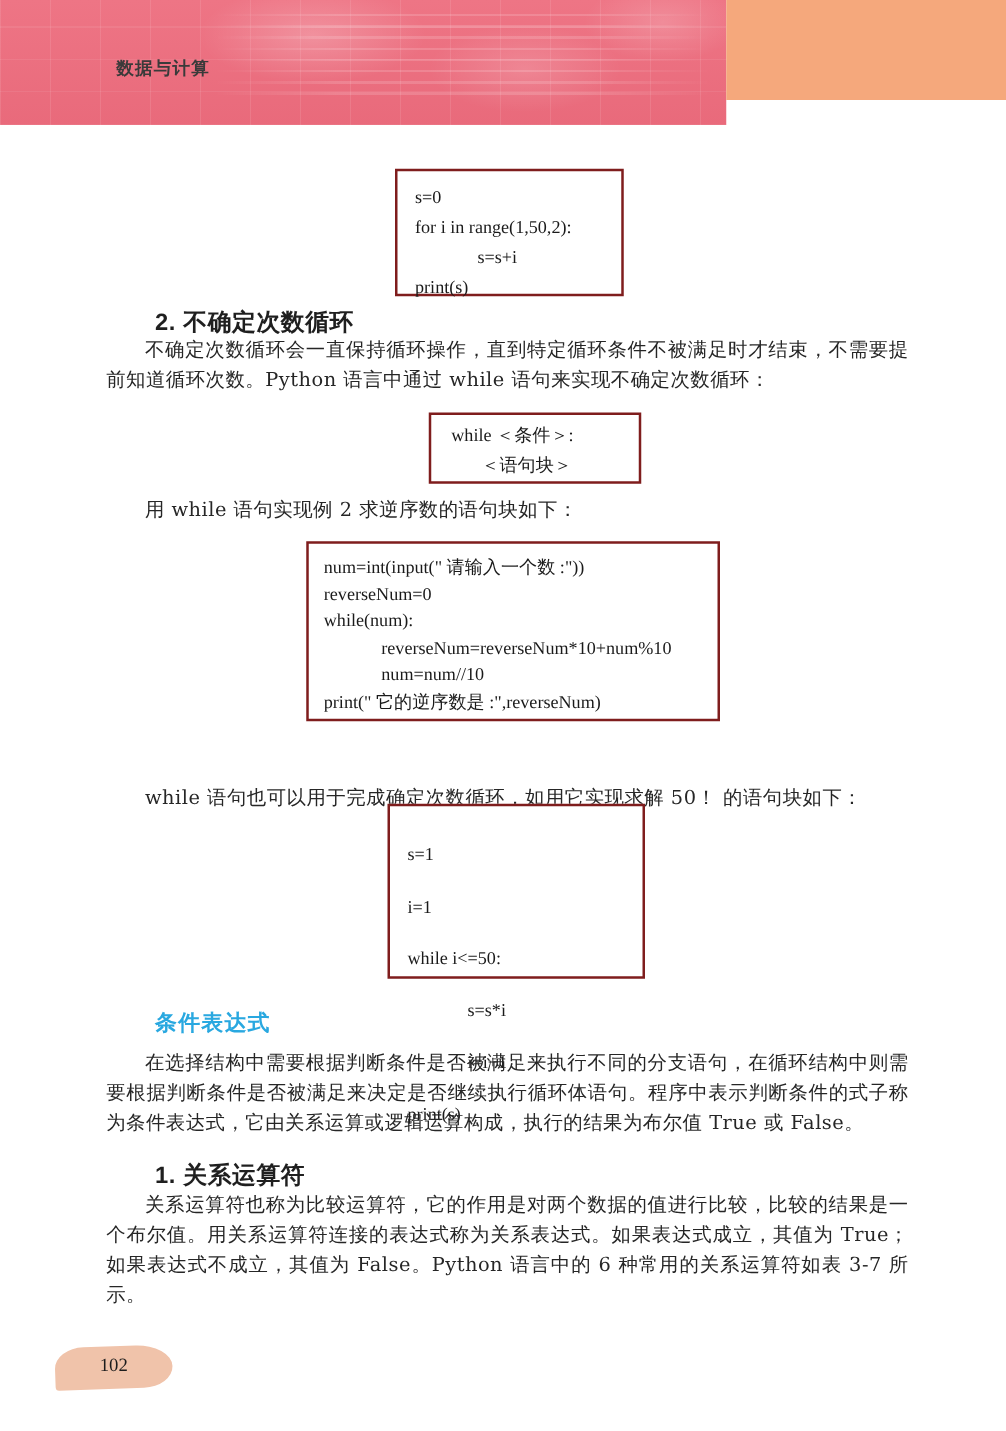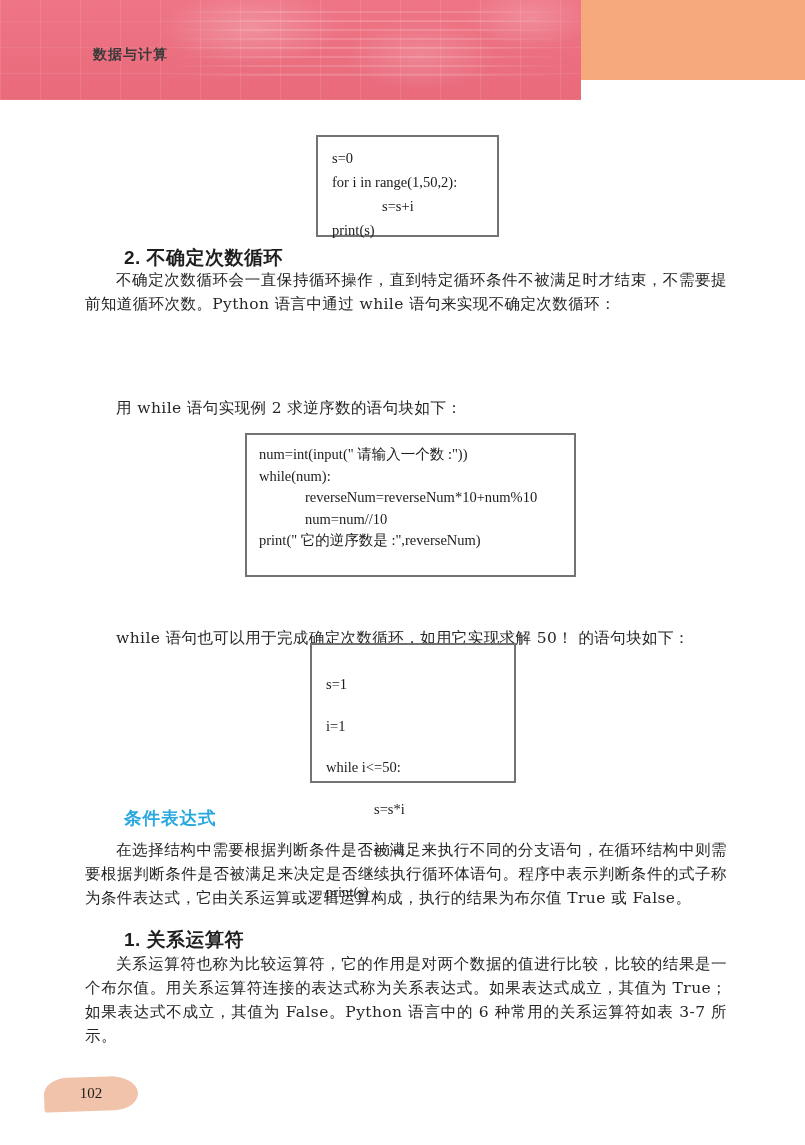--- a/index.html
+++ b/index.html
@@ -28,21 +28,21 @@
     position:absolute;left:93px;top:46px;
     font-family:"Liberation Sans","DejaVu Sans",sans-serif;
     font-size:14px;font-weight:600;color:#3a3a3a;letter-spacing:1px;
   }
   .banner-orange{
     position:absolute;left:581px;top:0;width:224px;height:80px;background:#f5a87c;
   }
   
   .code-box{
     position:absolute;box-sizing:border-box;
-    border:2px solid #737373;background:#fff;
+    border:2px solid #7f1d1d;background:#fff;
     font-family:"Liberation Serif","DejaVu Serif",serif;
     font-size:14.5px;color:#1a1a1a;
   }
   .code-box .cl{white-space:pre;padding-left:14px;}
   #box-sum{left:316px;top:135px;width:183px;height:102px;padding-top:9px;}
   #box-sum .cl{line-height:24px;}
   #box-while{left:343px;top:330px;width:170px;height:57px;padding-top:5px;}
   #box-while .cl{line-height:24px;padding-left:16px;}
   #box-reverse{left:245px;top:433px;width:331px;height:144px;padding-top:9px;}
   #box-reverse .cl{line-height:21.5px;padding-left:12px;}
@@ -95,25 +95,30 @@
   <div class="code-box" id="box-sum">
     <div class="cl">s=0</div>
     <div class="cl">for i in range(1,50,2):</div>
     <div class="cl ind-50">s=s+i</div>
     <div class="cl">print(s)</div>
   </div>
 
   <div class="sub-heading" style="top:245px;">2. 不确定次数循环</div>
   <div class="para" style="top:268px;">不确定次数循环会一直保持循环操作，直到特定循环条件不被满足时才结束，不需要提前知道循环次数。Python 语言中通过 while 语句来实现不确定次数循环：</div>
 
+  <div class="code-box" id="box-while">
+    <div class="cl">while ＜条件＞:</div>
+    <div class="cl ind-24">＜语句块＞</div>
+  </div>
 
   <div class="para" style="top:396px;">用 while 语句实现例 2 求逆序数的语句块如下：</div>
 
   <div class="code-box" id="box-reverse">
     <div class="cl">num=int(input(" 请输入一个数 :"))</div>
+    <div class="cl">reverseNum=0</div>
     <div class="cl">while(num):</div>
     <div class="cl ind-46">reverseNum=reverseNum*10+num%10</div>
     <div class="cl ind-46">num=num//10</div>
     <div class="cl">print(" 它的逆序数是 :",reverseNum)</div>
   </div>
 
   <div class="para" style="top:598px;margin-top:28px;">while 语句也可以用于完成确定次数循环，如用它实现求解 50！ 的语句块如下：</div>
 
   <div class="code-box" id="box-fact">
     <div class="cl">s=1</div>

